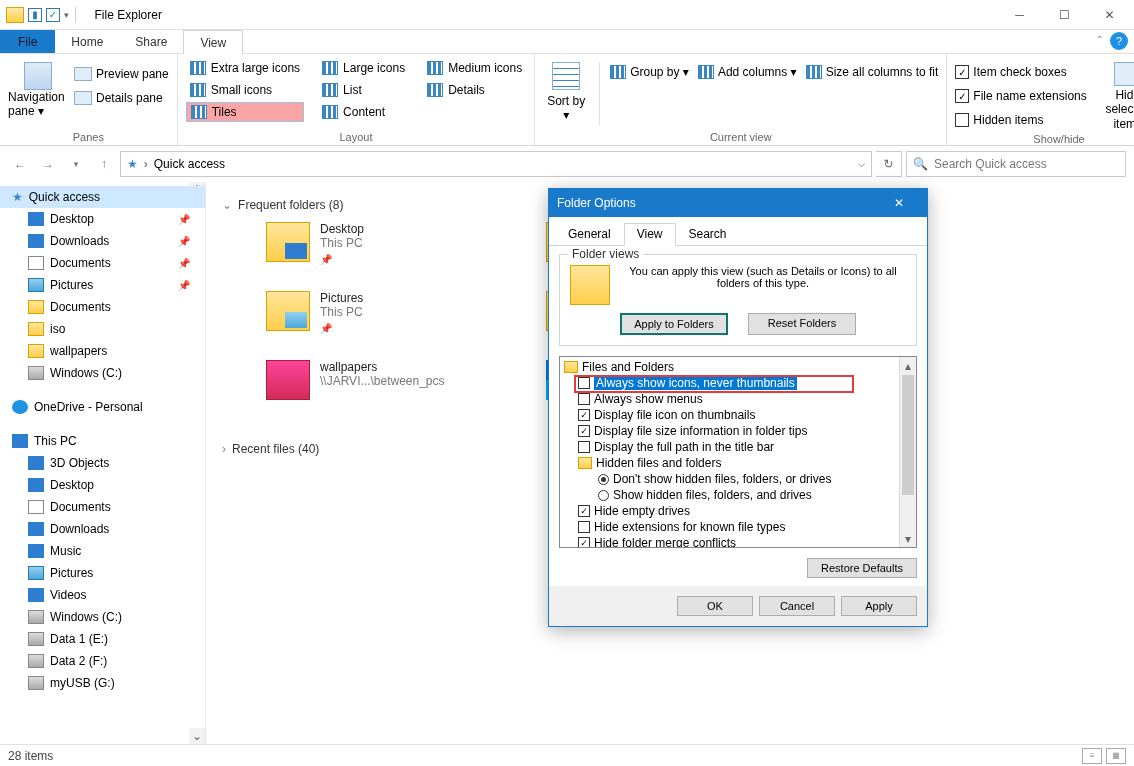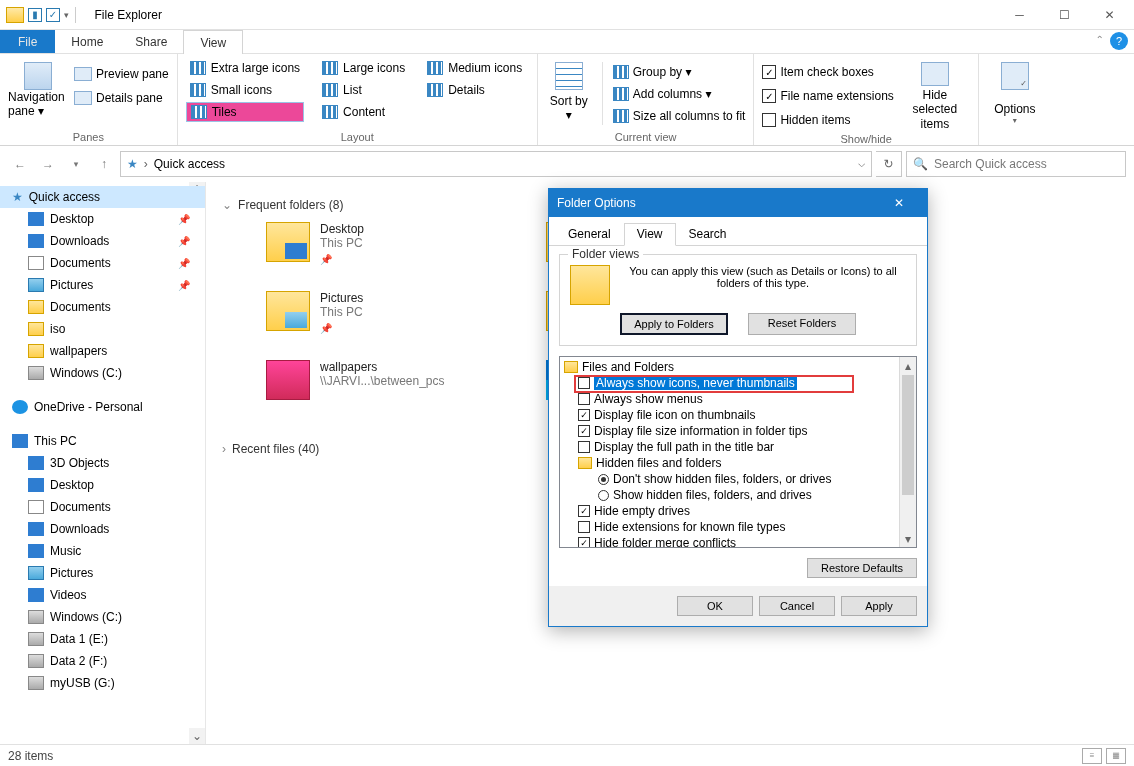--- a/index.html
+++ b/index.html
@@ -8,38 +8,38 @@
 .titlebar { height: 30px; display: flex; align-items: center; padding: 0 2px; border-bottom: 1px solid #e1e1e1; }
 .titlebar .qat { display: flex; align-items: center; gap: 4px; padding-left: 4px; }
 .titlebar .qat .folder-ico { width: 18px; height: 16px; background: linear-gradient(#ffe9a8,#ffcf4b); border: 1px solid #d6a400; display: inline-block; }
 .titlebar .qat .qchk { width: 14px; height: 14px; border: 1px solid #2a7ab0; display: inline-flex; align-items: center; justify-content: center; color: #2a7ab0; font-size: 10px; }
 .titlebar .divider { width: 8px; height: 16px; margin: 0 6px; display: inline-block; border-left: 1px solid #ccc; }
 .titlebar .title { margin-left: 6px; }
 .titlebar .wincontrols { margin-left: auto; display: flex; }
 .titlebar .wincontrols div { width: 45px; height: 29px; display: flex; align-items: center; justify-content: center; color: #555; }
 
 .menubar { height: 24px; display: flex; align-items: stretch; border-bottom: 1px solid #e1e1e1; position: relative; }
-.menubar .file-btn { background: #1979ca; color: #e5e5e5; padding: 0 18px; display: flex; align-items: center; }
+.menubar .file-btn { background: #1979ca; color: #0f172a; padding: 0 18px; display: flex; align-items: center; }
 .menubar .tab { padding: 0 16px; display: flex; align-items: center; color: #333; }
 .menubar .tab.active { border-top: 1px solid #d4d4d4; border-left: 1px solid #d4d4d4; border-right: 1px solid #d4d4d4; background: #fff; margin-bottom: -1px; }
 .menubar .help { position: absolute; right: 6px; top: 2px; width: 18px; height: 18px; background: #1e90e6; border-radius: 50%; color: #fff; display: flex; align-items: center; justify-content: center; font-size: 11px; }
 .menubar .collapse { position: absolute; right: 30px; top: 4px; font-size: 10px; color: #888; }
 
 .ribbon { height: 92px; display: flex; border-bottom: 1px solid #d4d4d4; background: #fff; }
 .ribbon-group { border-right: 1px solid #e1e1e1; padding: 4px 8px 2px 8px; display: flex; flex-direction: column; }
 .ribbon-group .label { text-align: center; color: #666; font-size: 11px; margin-top: auto; padding-top: 2px; }
 .ribbon-group .body { flex: 1; display: flex; gap: 6px; align-items: flex-start; }
 
 .navpane-btn { display: flex; flex-direction: column; align-items: center; width: 60px; padding-top: 4px; }
 .navpane-ico { width: 28px; height: 28px; border: 1px solid #8aaed3; background: linear-gradient(#e0ecf8,#bcd5ee); }
 .smallrow { display: flex; align-items: center; gap: 4px; height: 20px; white-space: nowrap; }
 .smico { width: 18px; height: 14px; border: 1px solid #8aaed3; background: #e0ecf8; display: inline-block; }
 .layout-grid { display: grid; grid-template-columns: auto auto auto; gap: 2px 14px; }
 .layout-item { display: flex; align-items: center; gap: 5px; height: 20px; padding: 0 4px; white-space: nowrap; }
-.layout-item.selected { background: #ec4899; border: 1px solid #9ac3e6; }
+.layout-item.selected { background: #fca5a5; border: 1px solid #9ac3e6; }
 .grid-ico { width: 16px; height: 14px; display: inline-block; background: repeating-linear-gradient(90deg,#3a87c3 0 3px,#fff 3px 5px); border: 1px solid #3a87c3; }
 
 .sort-btn { display: flex; flex-direction: column; align-items: center; width: 46px; padding-top: 4px; }
 .opts-btn { display: flex; flex-direction: column; align-items: center; width: 56px; padding-top: 4px; }
 .cbx { width: 14px; height: 14px; border: 1px solid #333; display: inline-flex; align-items: center; justify-content: center; font-size: 10px; }
 .cbx.checked::after { content: "✓"; color: #000; }
 
 .addrbar { height: 36px; display: flex; align-items: center; padding: 4px 8px; gap: 4px; background: #fff; }
 .navbtn { width: 24px; height: 24px; display: flex; align-items: center; justify-content: center; color: #777; border-radius: 3px; }
 .addrbox { flex: 1; height: 26px; border: 1px solid #c8c8c8; display: flex; align-items: center; padding: 0 6px; gap: 6px; }
@@ -82,21 +82,21 @@
 .dlg-tab { padding: 3px 12px; border: 1px solid transparent; }
 .dlg-tab.active { border: 1px solid #d4d4d4; border-bottom: 1px solid #fff; margin-bottom: -1px; background: #fff; }
 .dlg-body { background: #fff; padding: 8px 10px; }
 .fv-group { border: 1px solid #d4d4d4; padding: 10px; margin-bottom: 10px; position: relative; }
 .fv-group .legend { position: absolute; top: -8px; left: 8px; background: #fff; padding: 0 4px; color: #333; }
 .fv-row { display: flex; gap: 10px; text-align: center; }
 .fv-ico { width: 40px; height: 40px; background: linear-gradient(#ffe69b,#ffcf4b); border: 1px solid #d6a400; }
 .fv-txt { flex: 1; font-size: 11px; }
 .fv-btns { display: flex; gap: 20px; margin-top: 8px; justify-content: center; }
 .winbtn { border: 1px solid #adadad; background: #e1e1e1; padding: 3px 0; width: 108px; text-align: center; font-size: 11px; }
-.winbtn.primary { border: 2px solid #0f172a; }
+.winbtn.primary { border: 2px solid #0f766e; }
 .adv-label { margin: 6px 0 4px 0; }
 .adv-box { border: 1px solid #828790; height: 192px; overflow: hidden; position: relative; background: #fff; }
 .adv-scroll { position: absolute; right: 0; top: 0; bottom: 0; width: 17px; background: #f0f0f0; border-left: 1px solid #dadada; }
 .adv-scroll .arrow { height: 17px; display: flex; align-items: center; justify-content: center; color: #666; background: #f0f0f0; }
 .adv-scroll .thumb { position: absolute; left: 2px; right: 2px; top: 18px; height: 120px; background: #cdcdcd; }
 .adv-list { padding: 2px 0 2px 4px; }
 .adv-item { display: flex; align-items: center; gap: 4px; height: 16px; font-size: 11px; white-space: nowrap; }
 .adv-item.lvl1 { padding-left: 14px; }
 .adv-item.lvl2 { padding-left: 34px; }
 .adv-item .chk { width: 12px; height: 12px; border: 1px solid #333; background: #fff; display: inline-flex; align-items: center; justify-content: center; font-size: 9px; }
@@ -209,21 +209,21 @@
   </div>
 
   <div class="ribbon-group">
     <div class="body">
       <div class="sort-btn">
         <span style="width:28px;height:28px;background:repeating-linear-gradient(#fff 0 5px,#3a87c3 5px 6px);border:1px solid #8aaed3"></span>
         <span style="text-align:center;line-height:1.2;margin-top:4px">Sort
 by ▾</span>
       </div>
       <div class="vline"></div>
-      <div style="display:flex;flex-direction:column;gap:2px;padding-top:4px">
+      <div style="display:flex;flex-direction:row;gap:9px;padding-top:4px">
         <div class="smallrow">
             <span class="grid-ico"></span>
             <span>Group by ▾</span>
           </div>
         <div class="smallrow">
             <span class="grid-ico"></span>
             <span>Add columns ▾</span>
           </div>
         <div class="smallrow">
             <span class="grid-ico"></span>

